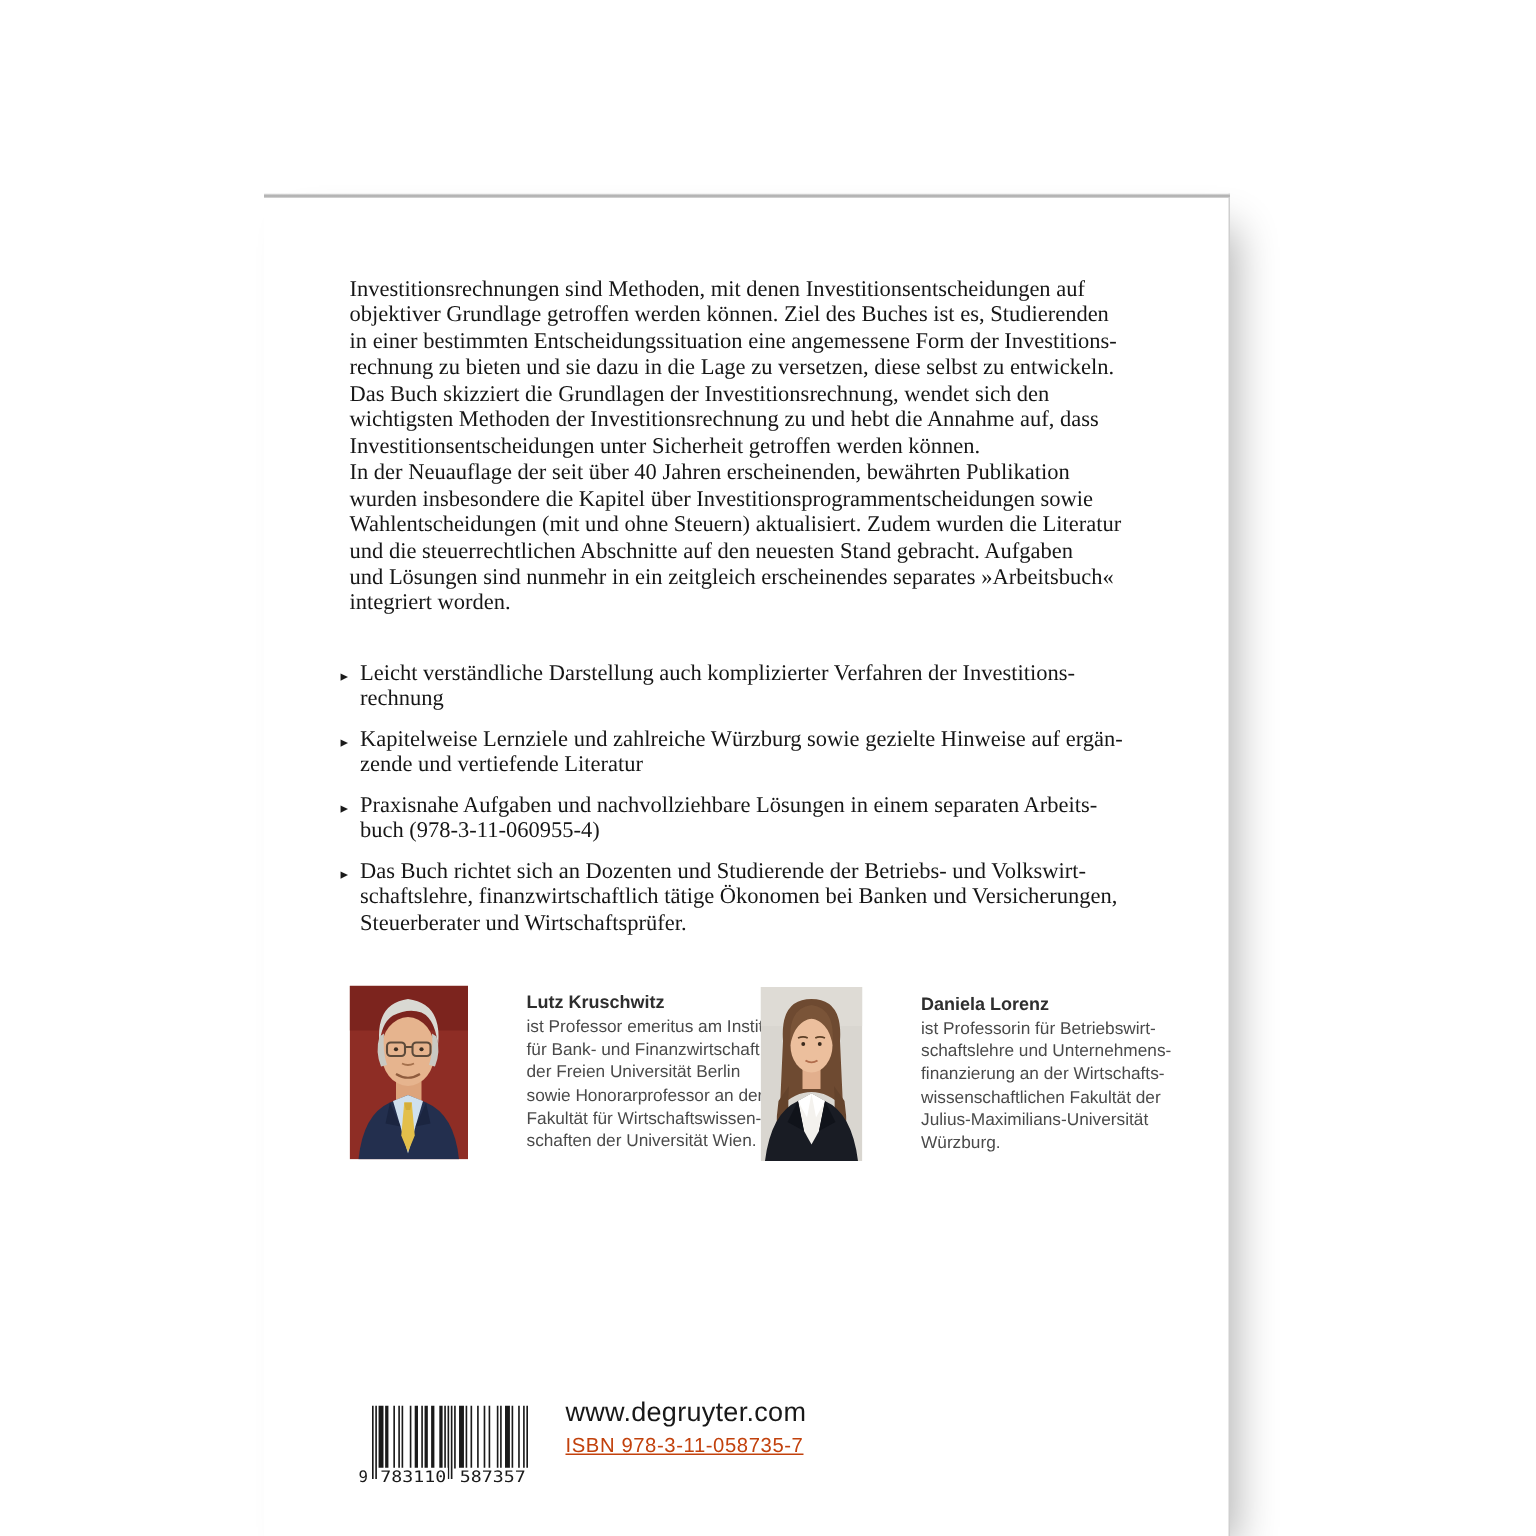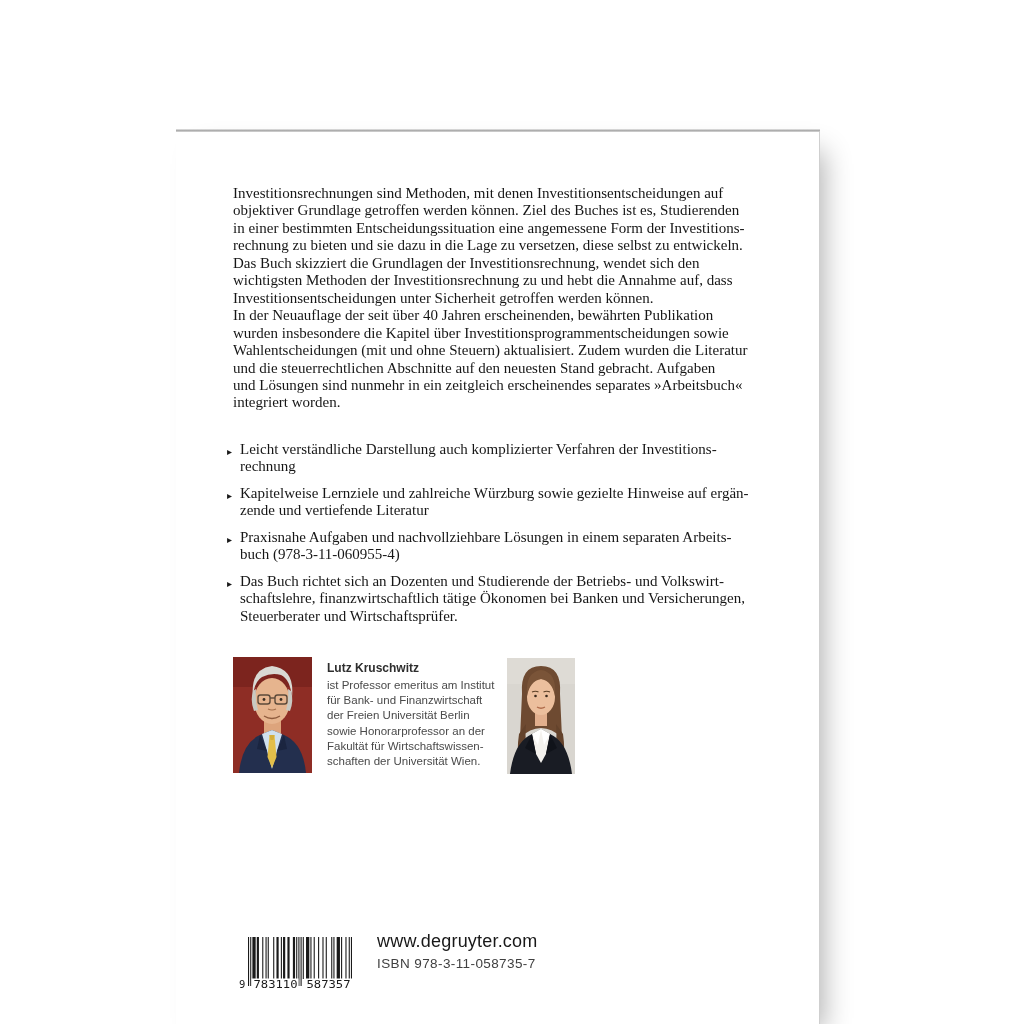--- a/index.html
+++ b/index.html
@@ -28,41 +28,41 @@
     position:absolute;left:52px;top:312px;width:560px;
     list-style:none;margin:0;padding:0;
     font-size:15px;line-height:17.45px;color:#161616;
   }
   .features li{position:relative;padding-left:12px;margin-bottom:9px;}
   .features .marker{
     position:absolute;left:-1px;top:2px;font-size:10px;color:#1a1a1a;
     font-family:"DejaVu Sans",sans-serif;
   }
   .features .btext{white-space:pre;display:block;}
-  .author{position:absolute;display:flex;}
+  .author{position:absolute;display:flex;gap:24px;}
   .author-lutz{left:57px;top:528px;}
   .author-daniela{left:331px;top:529px;}
   .photo{flex:0 0 auto;overflow:hidden;}
   .photo svg{display:block;}
   .atext{
     font-family:"Liberation Sans",sans-serif;
     padding-top:4px;margin-left:15px;
   }
   .aname{font-size:12px;font-weight:bold;color:#2e2e2e;margin-bottom:3px;}
   .abio{font-size:11.5px;line-height:15.2px;color:#4a4a4a;white-space:pre;}
   .barcode{position:absolute;left:60px;top:808px;width:120px;height:56px;}
   .barcode svg rect{fill:#1a1a1a;}
   .barcode svg rect.whitebox{fill:#ffffff;}
   .barcode svg text{
     fill:#1a1a1a;font-family:"DejaVu Sans Mono","Liberation Mono",monospace;
     font-size:10.5px;
   }
   .pub{position:absolute;left:201px;top:802px;font-family:"Liberation Sans",sans-serif;}
   .site{font-size:18px;font-weight:normal;color:#181818;letter-spacing:0.2px;}
-  .isbn{font-size:13.5px;color:#404040;margin-top:4px;letter-spacing:0.4px;}
+  .isbn{font-size:13.5px;color:#c2410c;margin-top:4px;letter-spacing:0.4px;text-decoration:underline;}
 </style>
 </head>
 <body>
 
 <div class="page">
   <div class="page-top-edge"></div>
 
   <div class="blurb">Investitionsrechnungen sind Methoden, mit denen Investitionsentscheidungen auf
 objektiver Grundlage getroffen werden können. Ziel des Buches ist es, Studierenden
 in einer bestimmten Entscheidungssituation eine angemessene Form der Investitions-
@@ -155,20 +155,29 @@
         <path d="M25 34 Q28.5 32.5 31.5 34" stroke="#5d4027" stroke-width="1.1" fill="none"></path>
         <path d="M36.5 34 Q39.5 32.5 43 34" stroke="#5d4027" stroke-width="1.1" fill="none"></path>
         <path d="M30 49 Q34 51.5 38 49" stroke="#b06c4c" stroke-width="1.3" fill="none"></path>
         <path d="M3 116 Q7 84 25 76 L34 71 L43 76 Q61 84 65 116 Z" fill="#191c24"></path>
         <path d="M25 76 L34 71 L43 76 L39 96 L34 105 L29 96 Z" fill="#f4f2ee"></path>
         <path d="M25 76 L34 71 L31 87 Z" fill="#ffffff"></path>
         <path d="M43 76 L34 71 L37 87 Z" fill="#ffffff"></path>
         <path d="M25 76 L29 96 L18 90 Z" fill="#10131a"></path>
         <path d="M43 76 L39 96 L50 90 Z" fill="#10131a"></path>
       </svg>
+    </div>
+    <div class="atext">
+      <div class="aname">Daniela Lorenz</div>
+      <div class="abio">ist Professorin für Betriebswirt-
+schaftslehre und Unternehmens-
+finanzierung an der Wirtschafts-
+wissenschaftlichen Fakultät der
+Julius-Maximilians-Universität
+Würzburg.</div>
     </div>
   </div>
 
   <div class="barcode">
     <svg width="120" height="56" viewBox="0 0 120 56">
       <g id="ean-bars" transform="translate(12,0)">
           <rect x="0.00" y="0" width="1.09" height="49"></rect>
           <rect x="2.19" y="0" width="1.09" height="49"></rect>
           <rect x="4.38" y="0" width="3.28" height="42"></rect>
           <rect x="8.76" y="0" width="2.19" height="42"></rect>

